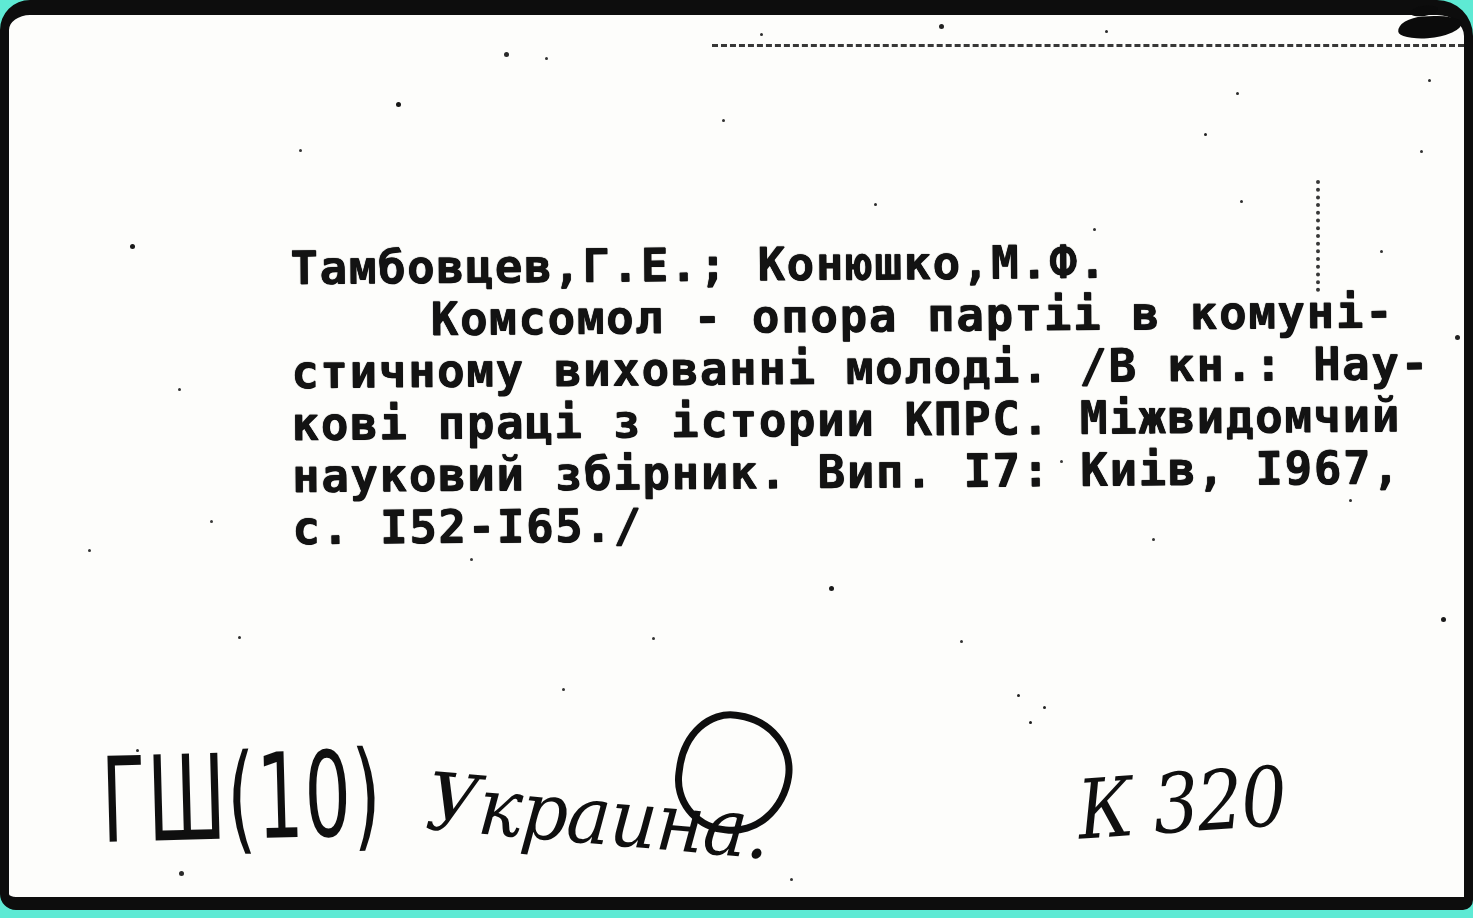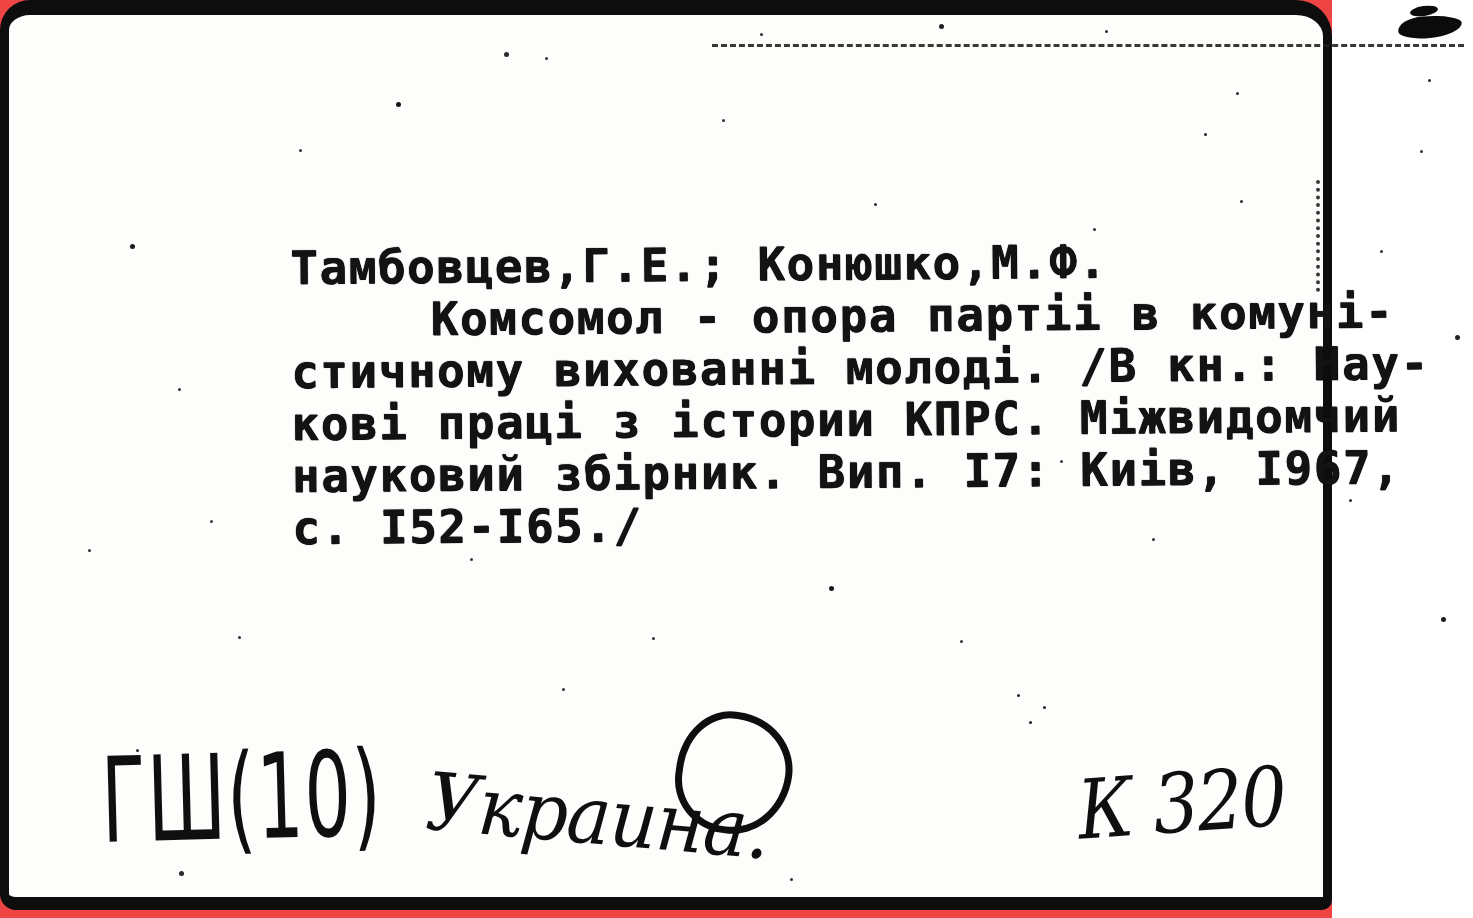--- a/index.html
+++ b/index.html
@@ -6,23 +6,23 @@
     margin: 0;
     padding: 0;
     width: 1473px;
     height: 918px;
     background: #ffffff;
     overflow: hidden;
     font-family: "DejaVu Sans", sans-serif;
   }
   .page {
     position: relative;
-    width: 1332px;
+    width: 1473px;
     height: 918px;
-    background: #ef4444;
+    background: #5eead4;
   }
   
   .frame {
     position: absolute;
     left: 0; top: 0; right: 0; bottom: 8px;
     box-sizing: border-box;
     border: 9px solid #0d0d0d;
     border-top-width: 15px;
     border-bottom-width: 13px;
     border-radius: 30px 36px 10px 16px;

